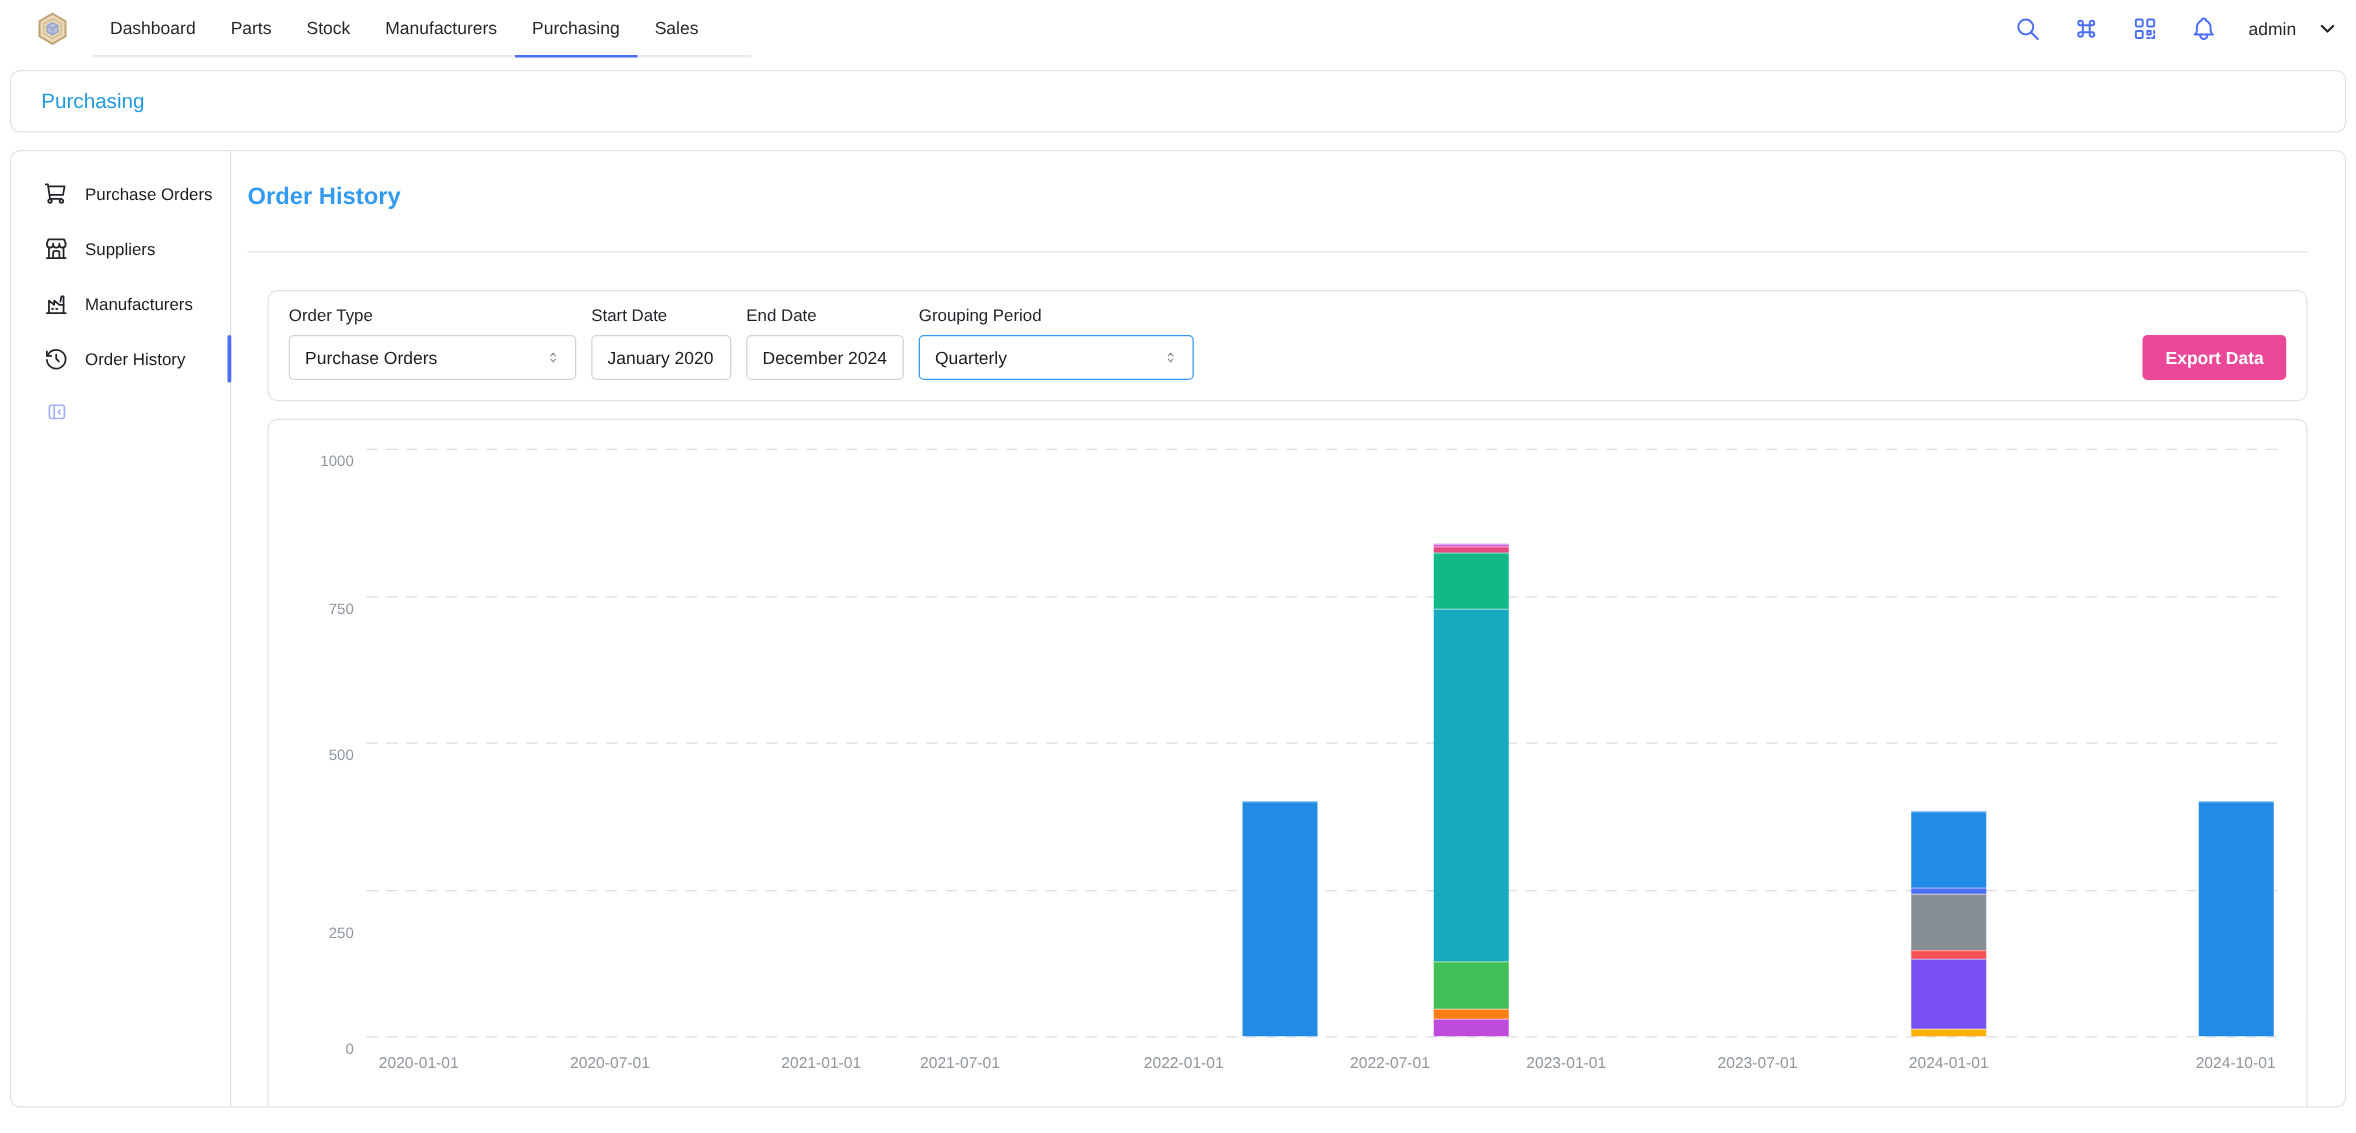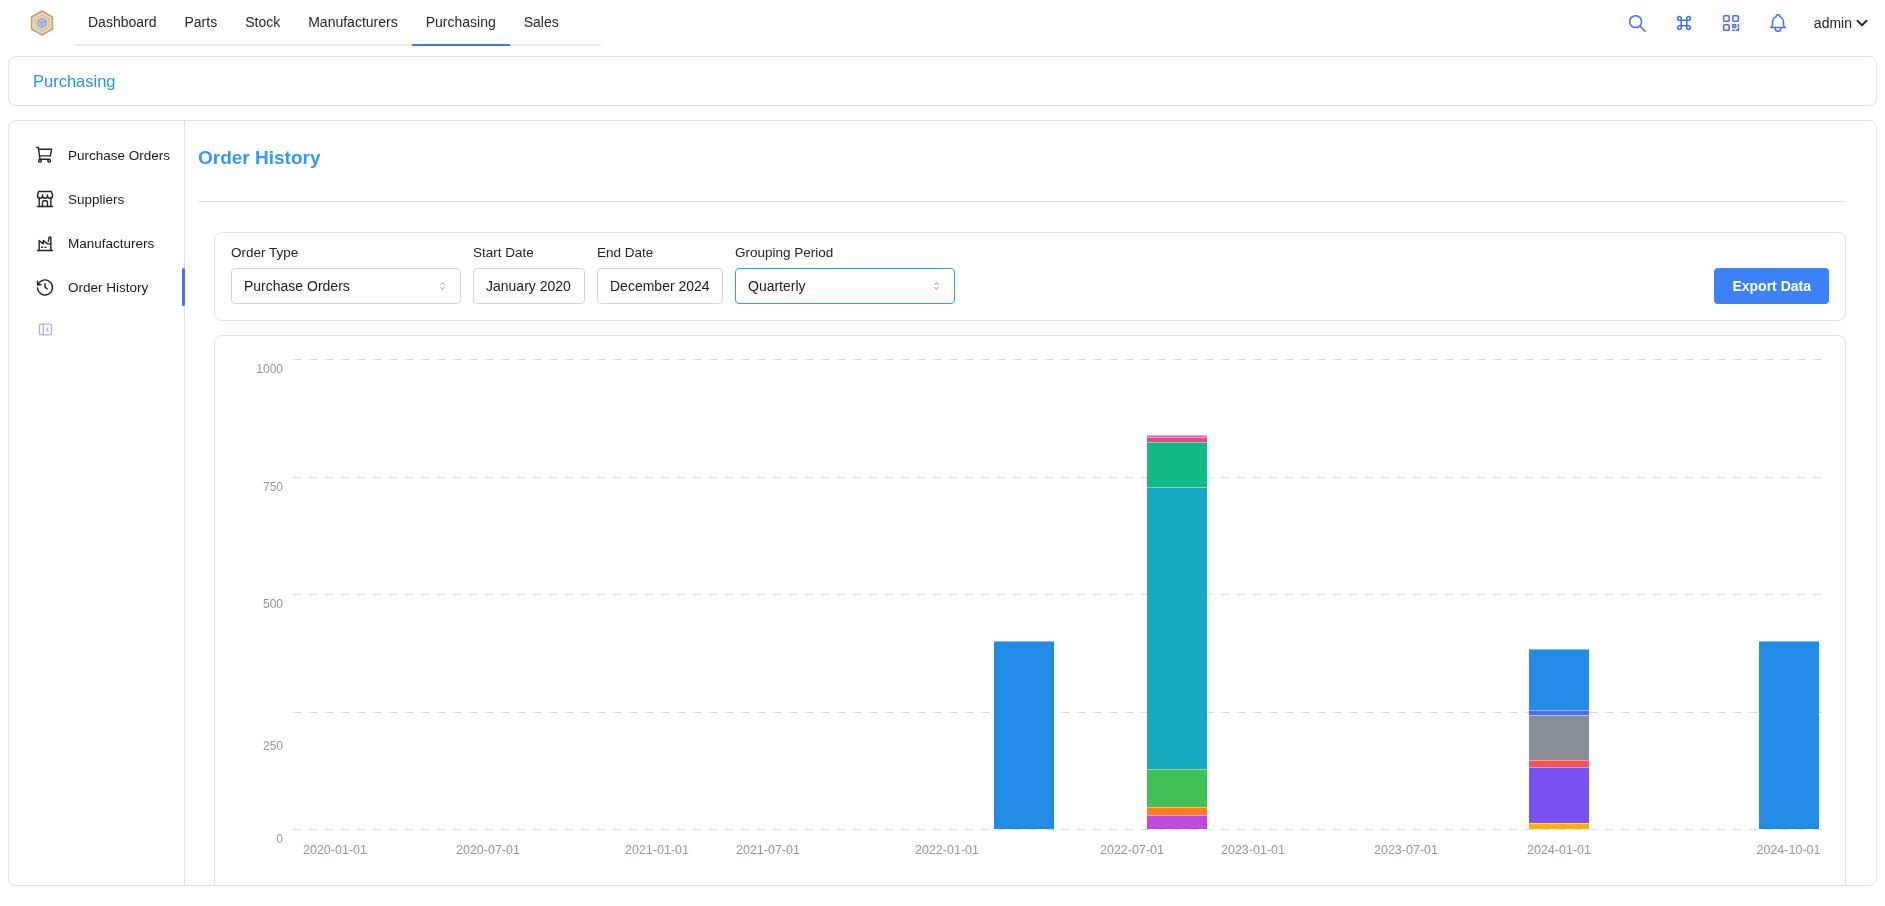--- a/index.html
+++ b/index.html
@@ -10,21 +10,21 @@
   .topbar { height:46px; display:flex; align-items:center; padding:0 14px 0 28px; }
   .logo { width:28px; height:28px; margin-right:18px; cursor:pointer; }
   .tabs { display:flex; align-self:stretch; align-items:stretch;
           border-bottom:2px solid #e9ecef; padding-right:28px; }
   .tab { display:flex; align-items:center; padding:0 14px; font-size:14px;
          color:#25262b; cursor:pointer; white-space:nowrap; }
   .tab.active { border-bottom:2px solid #4c6ef5; margin-bottom:-2px; font-weight:400; }
   .topbar-right { margin-left:auto; display:flex; align-items:center; gap:25px; }
   .hicon { width:22px; height:22px; color:#4c6ef5; cursor:pointer; display:inline-flex; }
   .hicon svg, .sicon svg, .uchev svg, .selchev svg, .collapse-btn svg { width:100%; height:100%; }
-  .user { display:flex; align-items:center; gap:1px; font-size:14px; color:#25262b; cursor:pointer; }
+  .user { display:flex; align-items:center; gap:16px; font-size:14px; color:#25262b; cursor:pointer; }
   .uchev { width:18px; height:18px; color:#25262b; display:inline-flex; }
 
   
   .crumb-card { margin:10px 8px 0 8px; height:50px; border:1px solid #dee2e6;
     border-radius:8px; display:flex; align-items:center; padding:0 24px; }
   .bc-link { color:#2299dd; font-size:16.5px; cursor:pointer; }
 
   
   .main-card { margin:14px 8px 8px 8px; border:1px solid #dee2e6; border-radius:8px;
     height:766px; display:flex; overflow:hidden; }
@@ -46,21 +46,21 @@
     padding:12px 16px 16px 16px; display:flex; gap:12px; align-items:flex-end; }
   .field label { display:block; font-size:13.5px; color:#212529; margin-bottom:8px; }
   .control { height:36px; border:1px solid #ced4da; border-radius:4px; background:#fff;
     display:flex; align-items:center; padding:0 12px; font-size:14px; color:#1a1b1e;
     cursor:pointer; }
   .select { justify-content:space-between; }
   .select.focused { border-color:#339af0; }
   .selchev { width:11px; height:18px; color:#868e96; display:inline-flex; margin-left:8px; }
   .w-ordertype { width:230px; } .w-start { width:112px; } .w-end { width:126px; } .w-group { width:220px; }
   .export-btn { margin-left:auto; height:36px; padding:0 18px; border:none; border-radius:4px;
-    background:#3b82f6; color:#fff; font-size:14px; font-weight:600; cursor:pointer;
+    background:#ec4899; color:#fff; font-size:14px; font-weight:600; cursor:pointer;
     font-family:inherit;text-align:right; }
 
   
   .chart-card { margin:14px 0 0 16px; border:1px solid #dee2e6; border-radius:8px;
     height:560px; position:relative; overflow:hidden; }
   .gridline { position:absolute; height:1px;
     background:repeating-linear-gradient(90deg,#d9dde2 0 9px,transparent 9px 16px); }
   .ytick { position:absolute; left:0; width:68px; text-align:right; font-size:12px;
     color:#8f969e; }
   .xtick { position:absolute; width:130px; text-align:center; font-size:12.5px; color:#8f969e; }
@@ -268,21 +268,21 @@
         <div class="ytick" style="top: 261px;">500</div>
         <div class="gridline" style="left: 78px; width: 1532px; top: 140.5px;"></div>
         <div class="ytick" style="top: 143.5px;">750</div>
         <div class="gridline" style="left: 78px; width: 1532px; top: 23px;"></div>
         <div class="ytick" style="top: 26px;">1000</div>
         <div class="xtick" style="left: 55px; top: 507px;">2020-01-01</div>
         <div class="xtick" style="left: 208px; top: 507px;">2020-07-01</div>
         <div class="xtick" style="left: 377px; top: 507px;">2021-01-01</div>
         <div class="xtick" style="left: 488px; top: 507px;">2021-07-01</div>
         <div class="xtick" style="left: 667px; top: 507px;">2022-01-01</div>
-        <div class="xtick" style="left: 852px; top: 507px;">2022-07-01</div>
+        <div class="xtick" style="left: 832px; top: 507px;">2022-07-01</div>
         <div class="xtick" style="left: 973px; top: 507px;">2023-01-01</div>
         <div class="xtick" style="left: 1126px; top: 507px;">2023-07-01</div>
         <div class="xtick" style="left: 1279px; top: 507px;">2024-01-01</div>
         <div class="xtick" style="left: 1508.5px; top: 507px;">2024-10-01</div>
         <div class="bar-seg" style="left: 778.5px; width: 60px; top: 305px; height: 188px; background: rgb(34, 139, 230);"></div>
         <div class="bar-seg" style="left: 931.5px; width: 60px; top: 478.9px; height: 14.1px; background: rgb(190, 75, 219);"></div>
         <div class="bar-seg" style="left: 931.5px; width: 60px; top: 470.91px; height: 7.99px; background: rgb(253, 126, 20);"></div>
         <div class="bar-seg" style="left: 931.5px; width: 60px; top: 433.31px; height: 37.6px; background: rgb(64, 192, 87);"></div>
         <div class="bar-seg" style="left: 931.5px; width: 60px; top: 151.31px; height: 282px; background: rgb(21, 170, 191);"></div>
         <div class="bar-seg" style="left: 931.5px; width: 60px; top: 106.19px; height: 45.12px; background: rgb(18, 184, 134);"></div>

